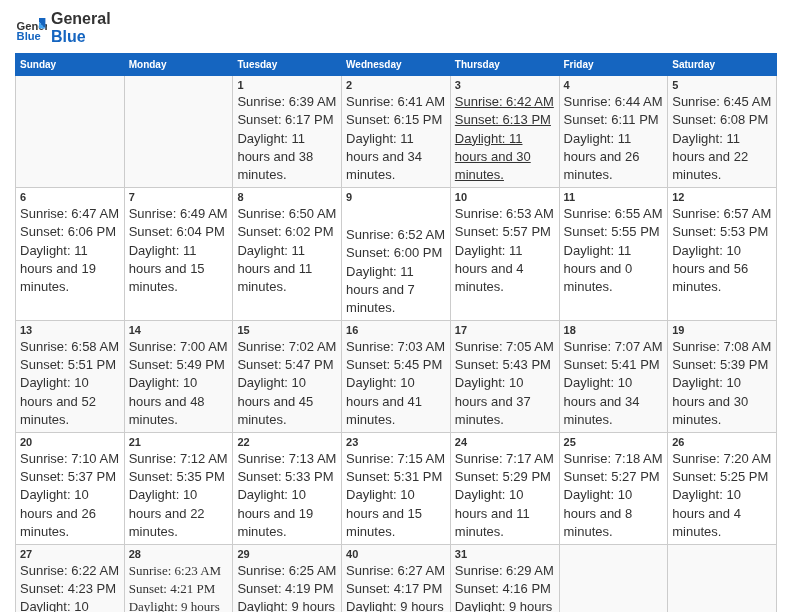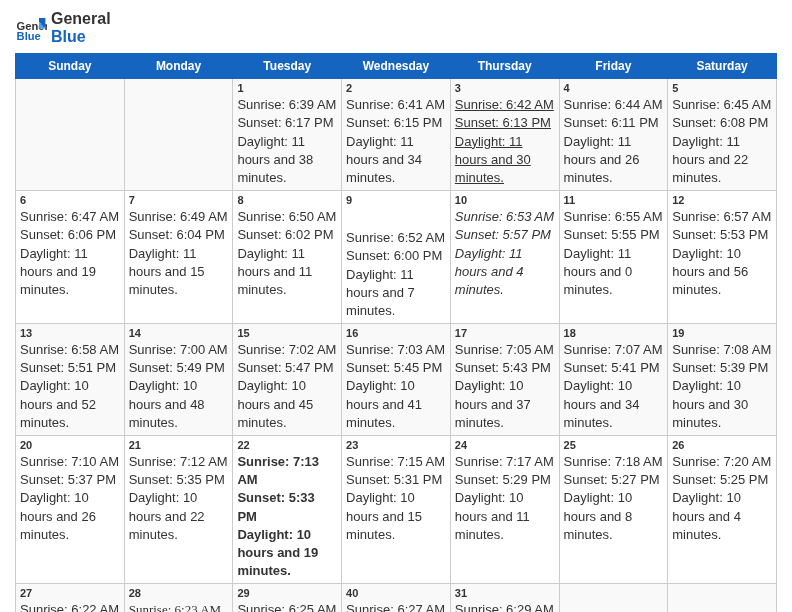--- a/index.html
+++ b/index.html
@@ -47,24 +47,24 @@
     }
     .calendar {
       flex: 1;
       border-collapse: collapse;
       width: 100%;
       table-layout: fixed;
     }
     .calendar thead th {
       background: #1565c0;
       color: #fff;
-      font-size: 12px;
+      font-size: 10px;
       font-weight: bold;
       padding: 5px 4px;
-      text-align: center;
+      text-align: left;
       border: 1px solid #1565c0;
     }
     .calendar tbody td {
       border: 1px solid #ccc;
       vertical-align: top;
       padding: 3px 4px;
       font-size: 9.5px;
       color: #333;
       height: 85px;
     }
@@ -176,21 +176,21 @@
 Daylight: 11 hours and 11 minutes.</div>
           </td>
           <td>
             <span class="day-num">9</span>
             <div class="cell-content" style="white-space: pre-line; margin-top: 23px;">Sunrise: 6:52 AM
 Sunset: 6:00 PM
 Daylight: 11 hours and 7 minutes.</div>
           </td>
           <td>
             <span class="day-num">10</span>
-            <div class="cell-content" style="white-space: pre-line; font-style: italic;">Sunrise: 6:53 AM
+            <div class="cell-content" style="white-space: pre-line;">Sunrise: 6:53 AM
 Sunset: 5:57 PM
 Daylight: 11 hours and 4 minutes.</div>
           </td>
           <td>
             <span class="day-num">11</span>
             <div class="cell-content" style="white-space: pre-line;">Sunrise: 6:55 AM
 Sunset: 5:55 PM
 Daylight: 11 hours and 0 minutes.</div>
           </td>
           <td>
@@ -252,21 +252,21 @@
 Daylight: 10 hours and 26 minutes.</div>
           </td>
           <td>
             <span class="day-num">21</span>
             <div class="cell-content" style="white-space: pre-line;">Sunrise: 7:12 AM
 Sunset: 5:35 PM
 Daylight: 10 hours and 22 minutes.</div>
           </td>
           <td>
             <span class="day-num">22</span>
-            <div class="cell-content" style="white-space: pre-line; font-weight: bold;">Sunrise: 7:13 AM
+            <div class="cell-content" style="white-space: pre-line;">Sunrise: 7:13 AM
 Sunset: 5:33 PM
 Daylight: 10 hours and 19 minutes.</div>
           </td>
           <td>
             <span class="day-num">23</span>
             <div class="cell-content" style="white-space: pre-line;">Sunrise: 7:15 AM
 Sunset: 5:31 PM
 Daylight: 10 hours and 15 minutes.</div>
           </td>
           <td>

